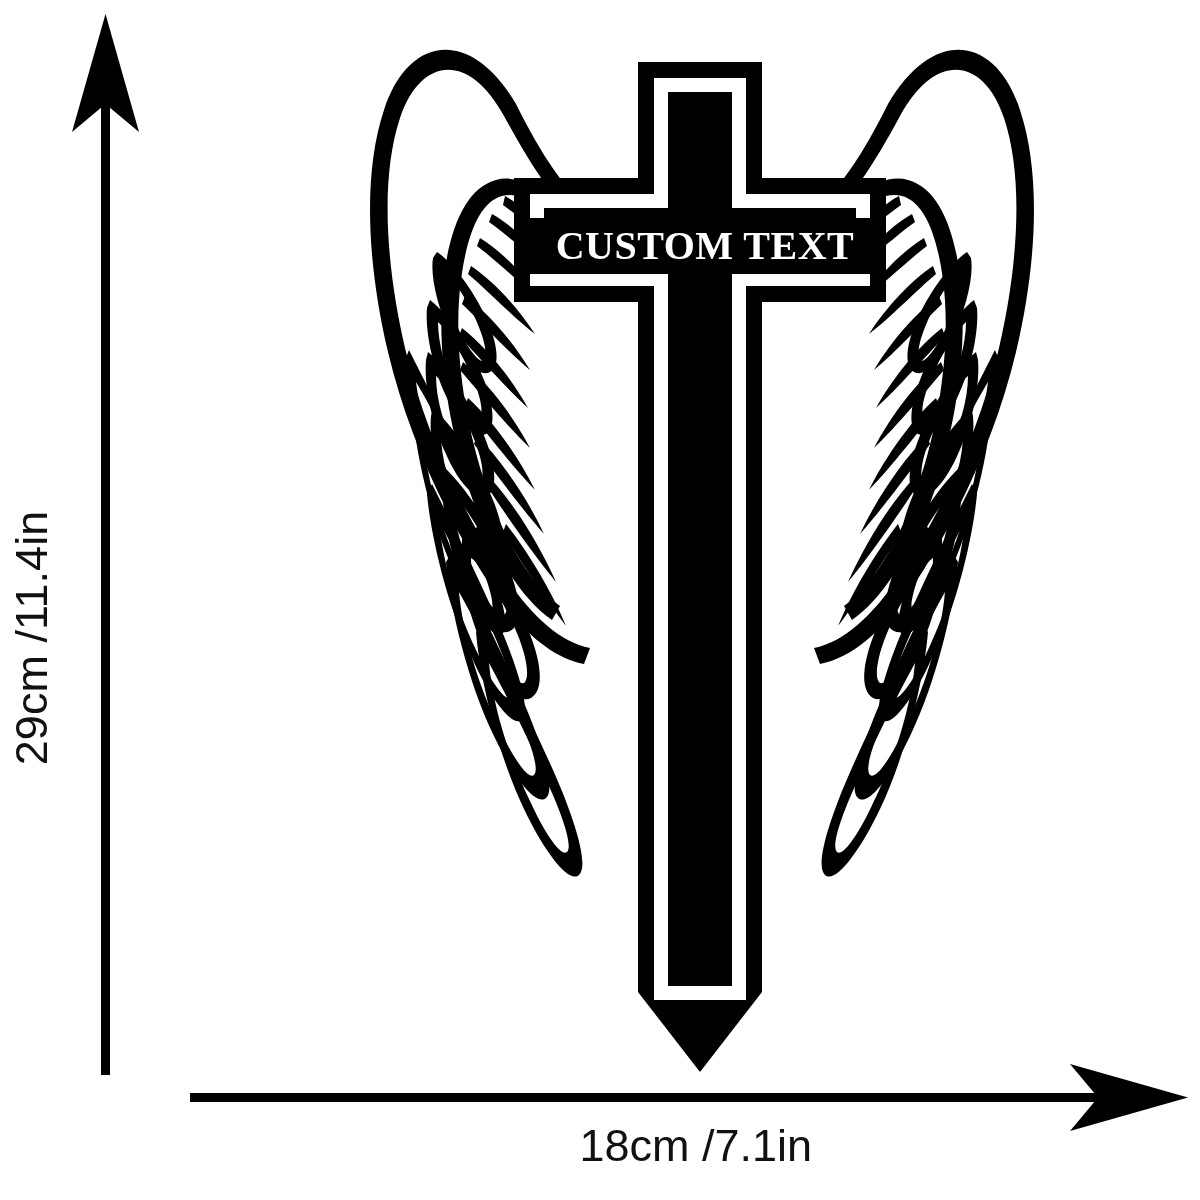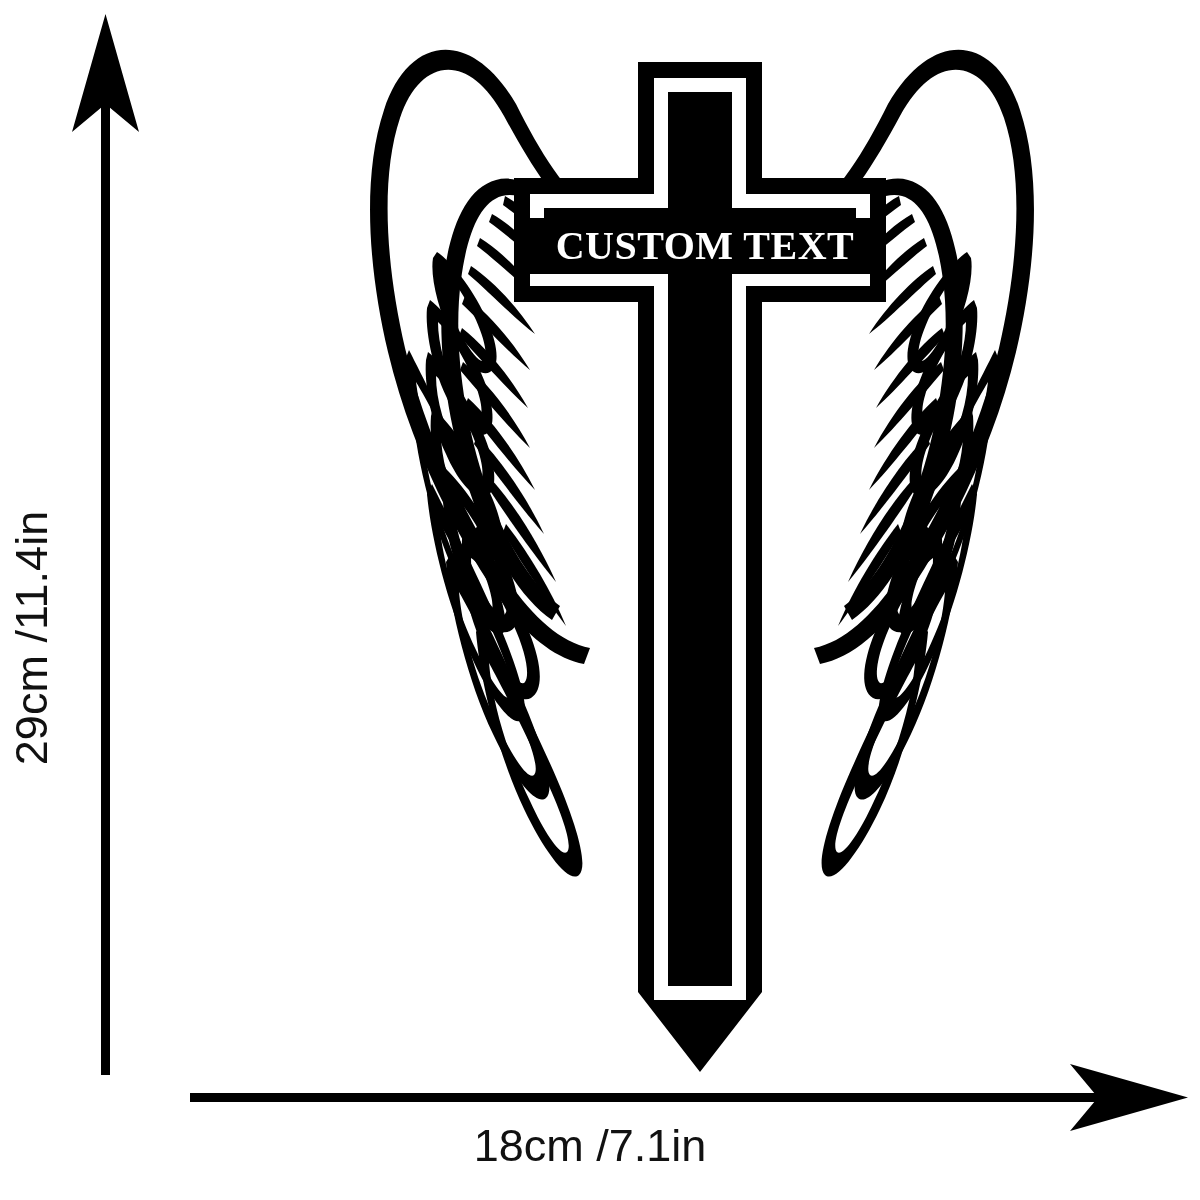--- a/index.html
+++ b/index.html
@@ -39,24 +39,24 @@
   #label-height {
     left: -118px;
     top: 612px;
     width: 300px;
     text-align: center;
     font-size: 45px;
     transform: rotate(-90deg);
     transform-origin: 50% 50%;
   }
   #label-width {
-    left: 380px;
+    left: 392px;
     top: 1120px;
     width: 420px;
-    text-align: center;
+    text-align: right;
     font-size: 45px;
   }
   #custom-text-layer {
     position: absolute;
     left: 515px;
     top: 222px;
     width: 380px;
     height: 48px;
     display: flex;
     align-items: center;

